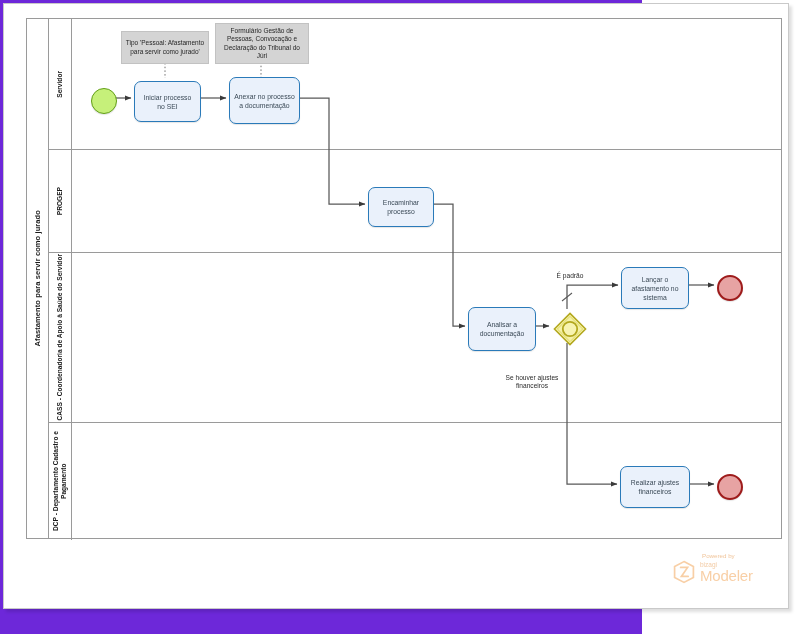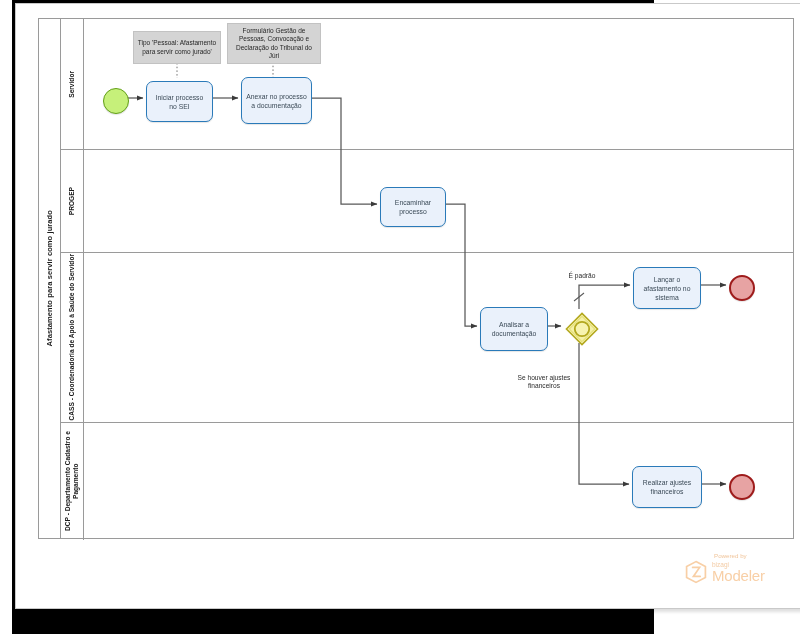--- a/index.html
+++ b/index.html
@@ -9,24 +9,24 @@
   }
   body {
     width: 800px;
     height: 634px;
     font-family: "Liberation Sans", sans-serif;
     overflow: hidden;
     position: relative;
   }
   #canvas {
     position: absolute;
-    left: 12px; top: 0;
+    left: 0; top: 0;
     width: 642px;
     height: 634px;
-    background: #000000;
+    background: #6d28d9;
   }
   
   .page-frame {
     position: absolute;
     left: 3px; top: 3px;
     width: 786px;
     height: 606px;
     border: 1px solid #c9c9c9;
     box-sizing: border-box;
     box-shadow: 3px 3px 3px rgba(0,0,0,0.13);

